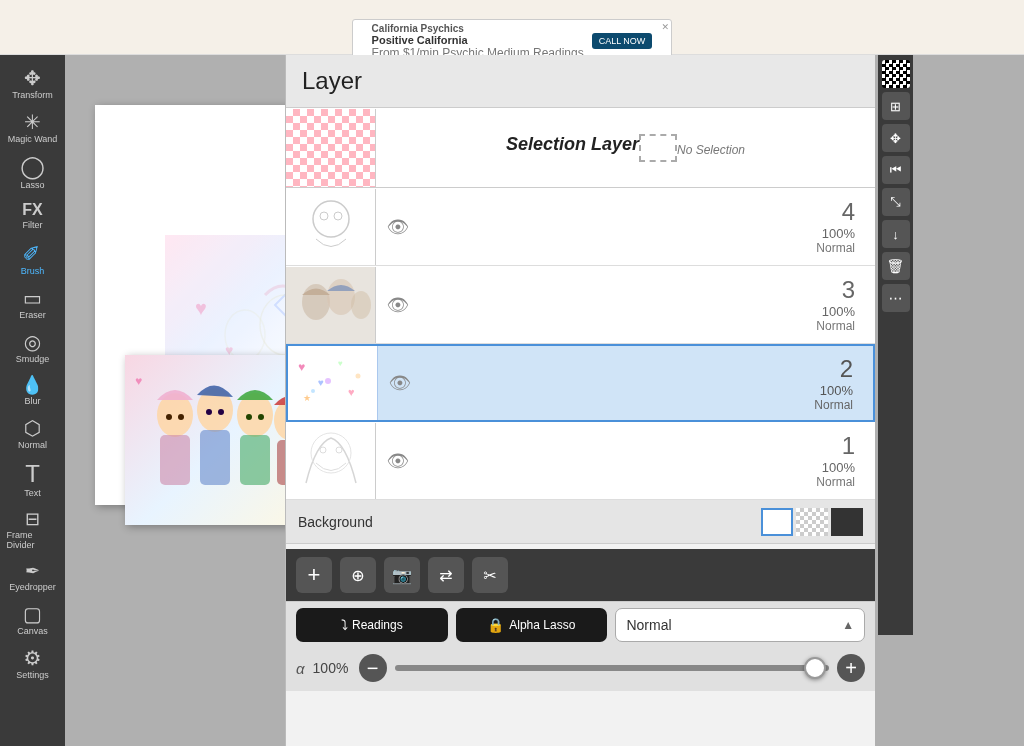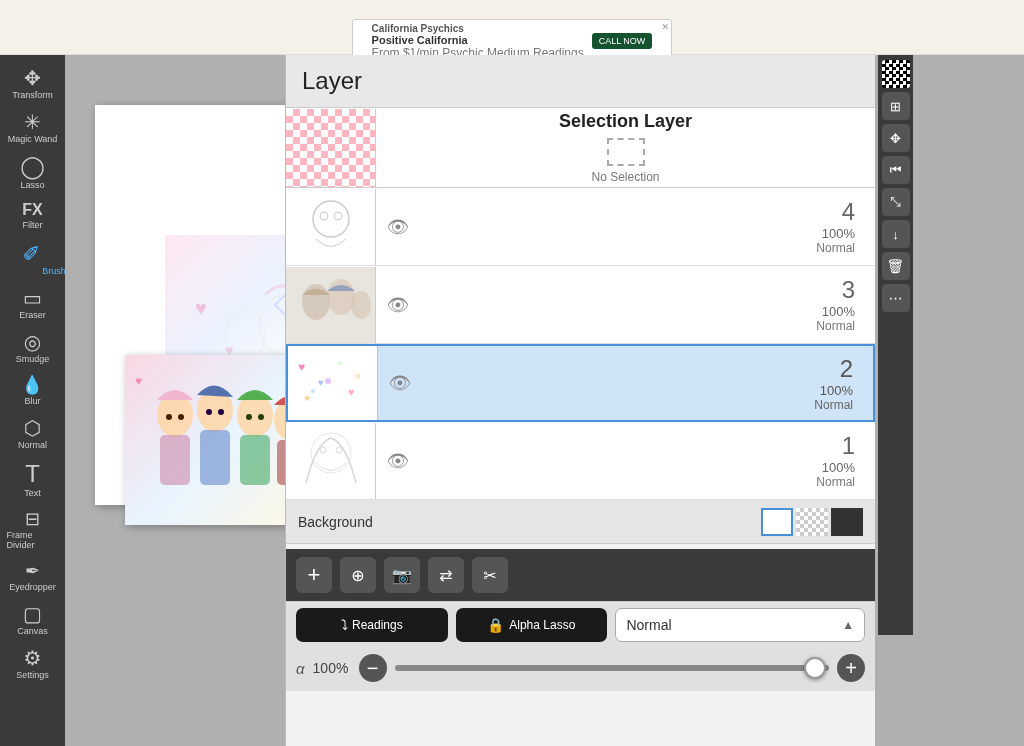--- a/index.html
+++ b/index.html
@@ -10,21 +10,21 @@
       width: 100%; height: 55px; background: #f5f0e8;
       display: flex; align-items: center; justify-content: center;
       border-bottom: 1px solid #ddd;
     }
     .ad-inner {
       width: 320px; height: 45px; background: #fff; border: 1px solid #ccc;
       display: flex; align-items: center; justify-content: center; border-radius: 3px;
       position: relative; overflow: hidden; margin-top: 28px;
     }
     .ad-btn {
-      background: #14532d; color: white; border: none; border-radius: 3px;
+      background: #0c4a6e; color: white; border: none; border-radius: 3px;
       font-size: 9px; padding: 3px 7px; margin-left: 8px; cursor: pointer;
     }
 
     
     .main-area {
       display: flex; height: 691px;
     }
 
     
     .left-toolbar {
@@ -112,21 +112,21 @@
     <div class="tool-item">
       <span class="tool-icon" style="font-size:22px;">◯</span>
       <span class="tool-label">Lasso</span>
     </div>
     <div class="tool-item">
       <span class="tool-icon" style="font-size:16px; font-weight:bold; color:#ccc;">FX</span>
       <span class="tool-label">Filter</span>
     </div>
     <div class="tool-item active">
       <span class="tool-icon" style="color:#4db8ff; font-size:22px; transform:rotate(-45deg); display:block;">✏</span>
-      <span class="tool-label" style="color:#4db8ff;padding-left:43px;">Brush</span>
+      <span class="tool-label" style="color:#4db8ff;">Brush</span>
     </div>
     <div class="tool-item">
       <span class="tool-icon">▭</span>
       <span class="tool-label">Eraser</span>
     </div>
     <div class="tool-item">
       <span class="tool-icon">◎</span>
       <span class="tool-label">Smudge</span>
     </div>
     <div class="tool-item">
@@ -219,21 +219,21 @@
     <div class="layer-panel-wrapper">
       <div style="background:#f2f2f2; height:100%; position:relative; border-left:1px solid #bbb;">
 
         <div style="padding:12px 16px; font-size:24px; font-weight:500; color:#222; background:#e8e8e8; border-bottom:1px solid #ccc; display:flex; justify-content:space-between; align-items:center;">
           <span>Layer</span>
         </div>
 
         <div style="display:flex; align-items:center; border-bottom:1px solid #ccc; background:white; height:80px;">
           <div style="width:90px; height:78px; flex-shrink:0; border-right:1px solid #ccc;
                       background: repeating-conic-gradient(#ffb6c1 0% 25%, white 0% 50%) 0 0 / 14px 14px;"></div>
-          <div style="flex:1; display:flex; flex-direction:column; align-items:center; justify-content:center; padding:8px;">
+          <div style="flex:1; display:flex; flex-direction:row; align-items:center; justify-content:center; padding:8px;font-style:italic;">
             <div style="font-size:18px; font-weight:600; color:#222; margin-bottom:6px;">Selection Layer</div>
             <div style="width:38px; height:28px; border:2px dashed #aaa;"></div>
             <div style="font-size:12px; color:#777; margin-top:4px;">No Selection</div>
           </div>
         </div>
 
         <div style="display:flex; align-items:center; border-bottom:1px solid #ddd; background:white; height:78px;">
           <div class="sketch-4" style="width:90px; height:76px; flex-shrink:0; border-right:1px solid #ccc; background:white; overflow:hidden;">
             <svg width="90" height="76" viewBox="0 0 90 76" opacity="0.5">
               <circle cx="45" cy="30" r="18" fill="none" stroke="#999" stroke-width="1.5"></circle>

